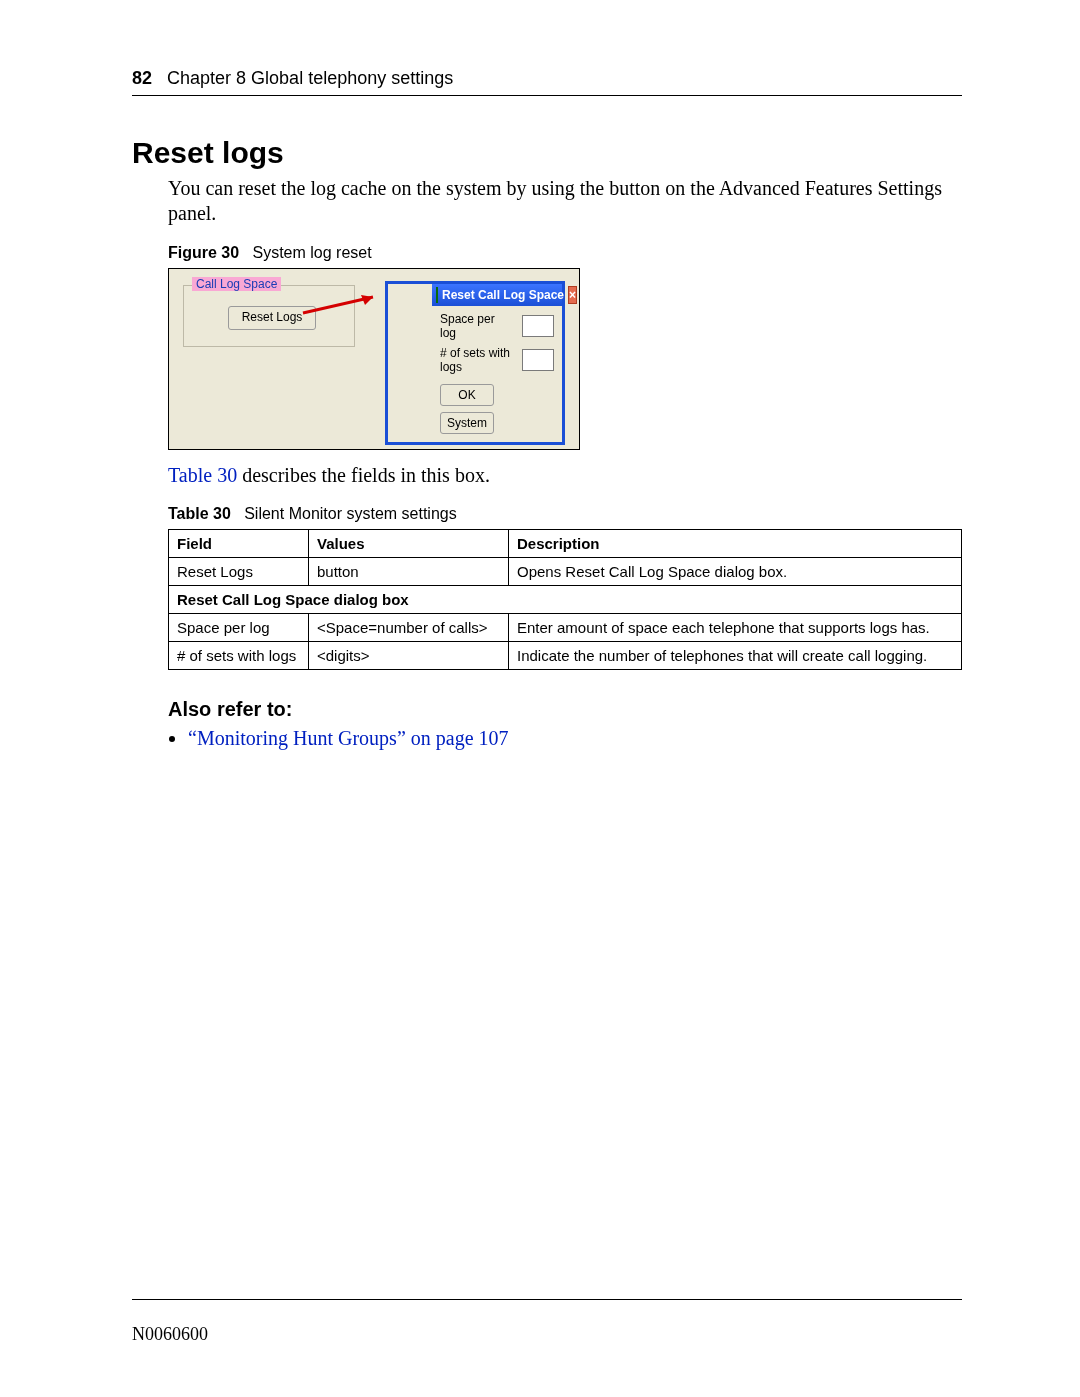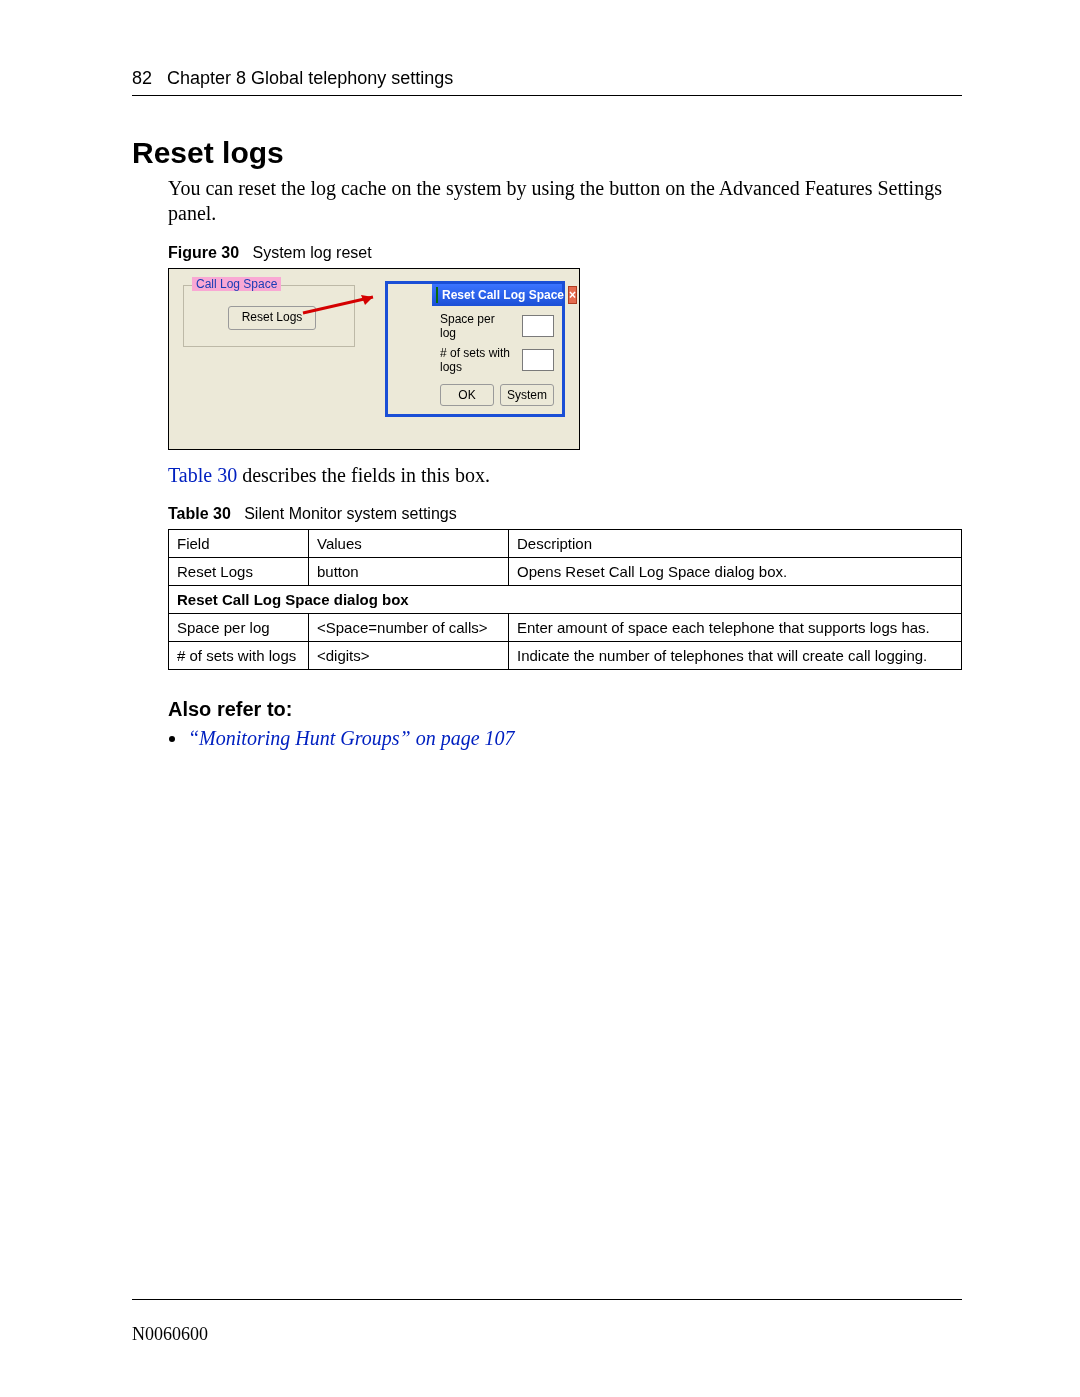--- a/index.html
+++ b/index.html
@@ -16,21 +16,21 @@
     box-sizing: border-box;
     padding: 68px 118px 60px 132px;
   }
   .header-line {
     font-family: Arial, Helvetica, sans-serif;
     font-size: 18px;
     color: #000;
     padding-bottom: 6px;
     border-bottom: 1px solid #000;
   }
-  .header-line .pnum { font-weight: normal; text-align: right; }
+  .header-line .pnum { font-weight: bold; text-align: right; }
   h1.section-title {
     font-family: Arial, Helvetica, sans-serif;
     font-weight: bold;
     font-size: 30px;
     margin: 40px 0 6px 0;
   }
   .body-indent {
     margin-left: 36px;
   }
   p.body {
@@ -129,20 +129,21 @@
   .dialog .row label { font-size: 12px; color: #000; }
   .dialog .row input.txt {
     width: 26px; height: 18px;
     border: 1px solid #7a7a7a;
     background: #fff;
     font-size: 12px;
   }
   .dialog .btnrow {
     display: flex; justify-content: flex-end; gap: 6px;
     padding: 10px 8px 8px 8px;
+    flex-direction: column;
   }
   .dialog .btnrow button {
     width: 54px; height: 22px;
     background: #ece9d8;
     border: 1px solid #9a9a9a;
     border-radius: 3px;
     font-family: Tahoma, Arial, sans-serif;
     font-size: 12px;
   }
 
@@ -160,35 +161,34 @@
     font-size: 15px;
     table-layout: fixed;
   }
   table.doc-table th, table.doc-table td {
     border: 1px solid #000;
     padding: 5px 8px;
     text-align: left;
     vertical-align: top;
     word-wrap: break-word;
   }
-  table.doc-table th { font-weight: normal; }
+  table.doc-table th { font-weight: bold; }
   col.c1 { width: 140px; }
   col.c2 { width: 200px; }
 
   h3.subhead {
     font-family: Arial, Helvetica, sans-serif;
     font-weight: bold;
     font-size: 20px;
     margin: 28px 0 6px 0;
   }
   ul.refs {
     margin: 4px 0 0 20px;
     padding: 0;
     font-size: 20px;
-    font-style: italic;
   }
   ul.refs li { margin-bottom: 4px; }
 
   .footer {
     position: absolute;
     left: 132px;
     bottom: 52px;
     right: 118px;
     border-top: 1px solid #000;
     padding-top: 24px;

